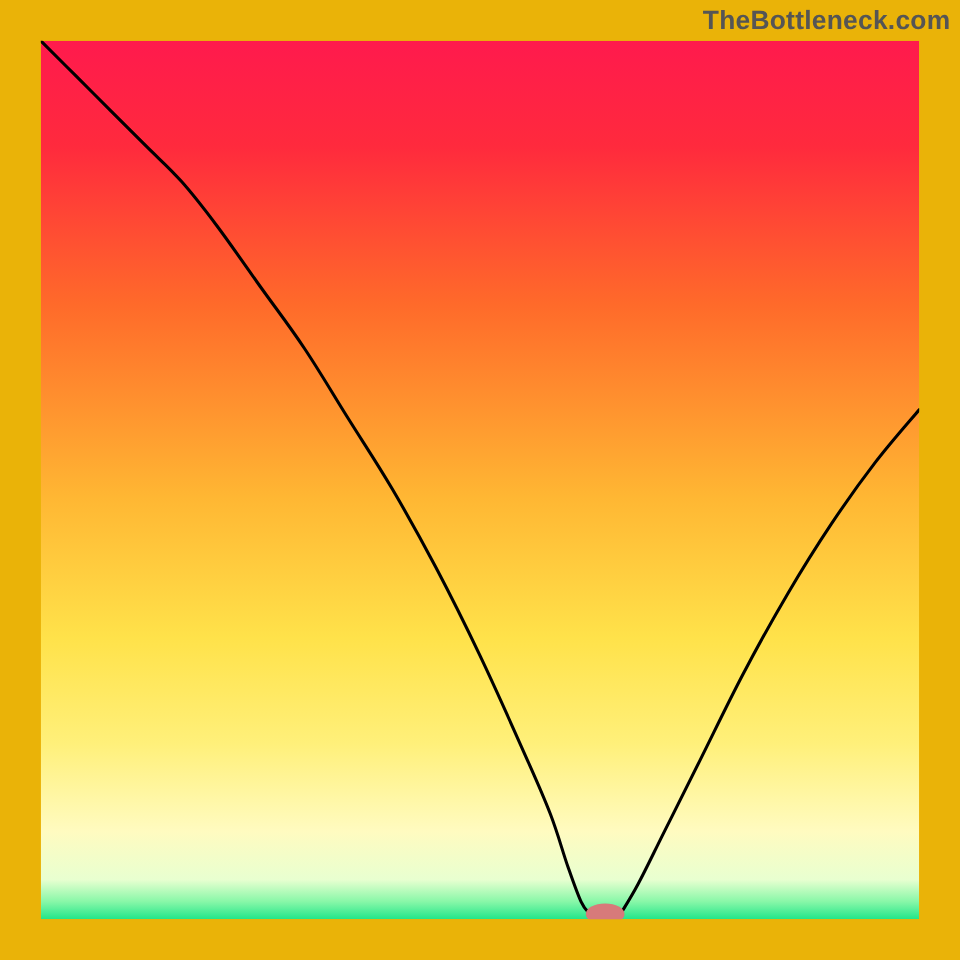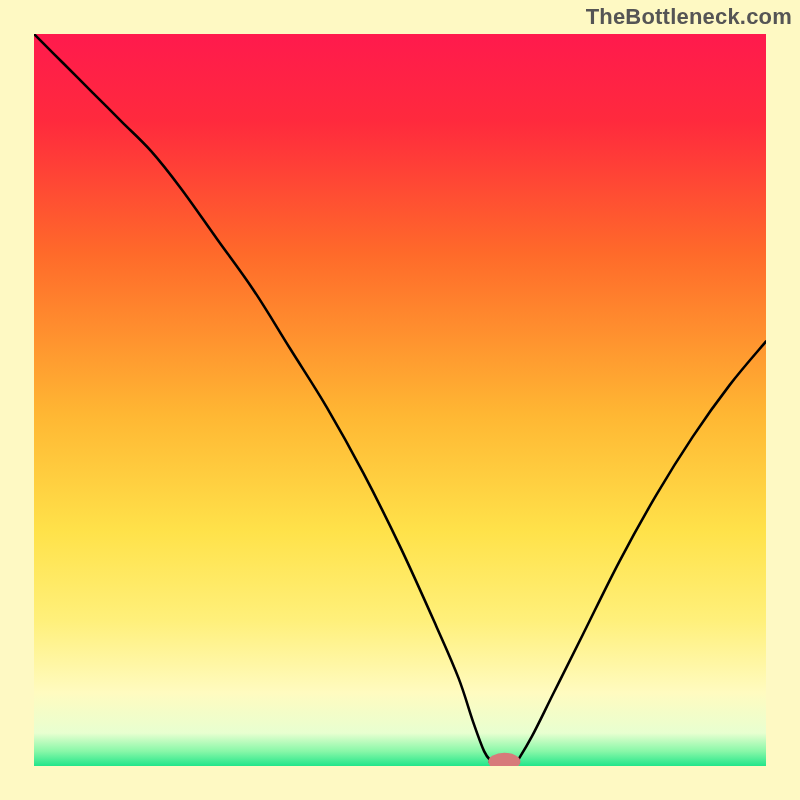--- a/index.html
+++ b/index.html
@@ -7,21 +7,21 @@
     padding: 0;
     width: 800px;
     height: 800px;
     background: #000;
     overflow: hidden;
   }
   .container {
     position: relative;
     width: 800px;
     height: 800px;
-    background: #fef9c3;
+    background: #eab308;
   }
   .watermark {
     position: absolute;
     top: 4px;
     right: 8px;
     color: #555;
     font-family: Arial, Helvetica, sans-serif;
     font-size: 22px;
     font-weight: bold;
     letter-spacing: 0.2px;

